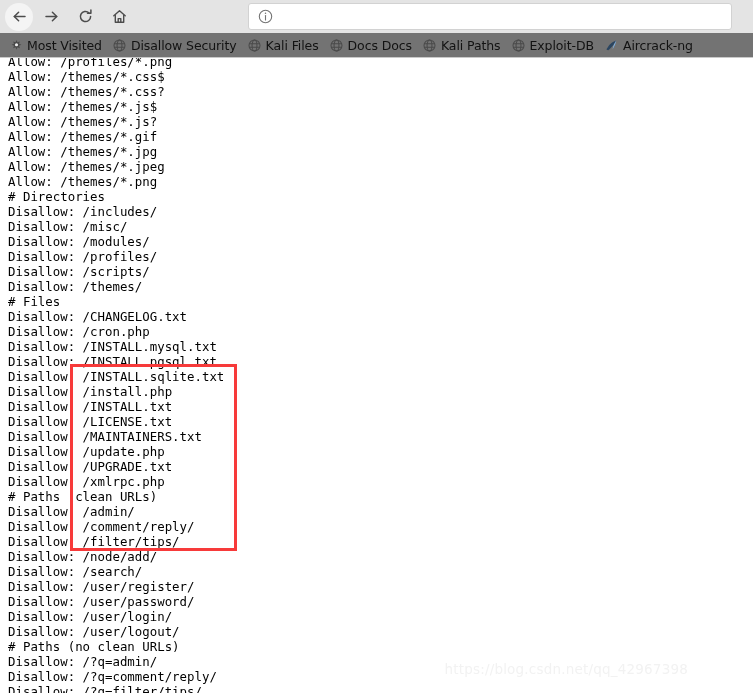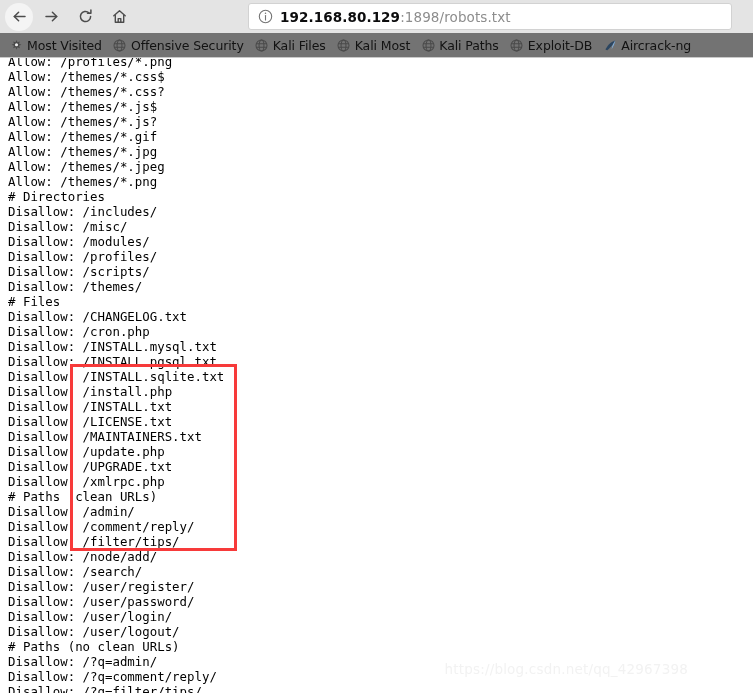--- a/index.html
+++ b/index.html
@@ -218,21 +218,20 @@
     </div>
 
     <div id="url-bar">
       <span id="site-info-icon">
         <svg width="15" height="15" viewBox="0 0 15 15" fill="none" stroke="#737373" stroke-width="1.1">
           <circle cx="7.5" cy="7.5" r="6.2"></circle>
           <path d="M7.5 6.6 V10.9" stroke-linecap="round"></path>
           <circle cx="7.5" cy="4.3" r="0.75" fill="#737373" stroke="none"></circle>
         </svg>
       </span>
-      <span id="url-text"><span id="url-host">192.168.80.129</span><span id="url-rest">:1898/robots.txt</span></span>
     </div>
 
   </div>
 
   <div id="bookmarks-bar">
 
     <div class="bookmark-item">
       <span class="bookmark-icon">
         <svg width="13" height="13" viewBox="0 0 13 13" fill="#4a4a4a">
           <path d="M6.5 0.9 L7.45 3.3 L9.9 2.4 L9.0 4.85 L11.4 5.8 L9.0 6.75 L9.9 9.2 L7.45 8.3 L6.5 10.7 L5.55 8.3 L3.1 9.2 L4.0 6.75 L1.6 5.8 L4.0 4.85 L3.1 2.4 L5.55 3.3 Z"></path>
@@ -243,21 +242,21 @@
     </div>
 
     <div class="bookmark-item">
       <span class="bookmark-icon">
         <svg width="13" height="13" viewBox="0 0 13 13" fill="none" stroke="#4a4a4a" stroke-width="1.05">
           <circle cx="6.5" cy="6.5" r="5.5"></circle>
           <ellipse cx="6.5" cy="6.5" rx="2.45" ry="5.5"></ellipse>
           <path d="M1.2 4.8 H11.8 M1.2 8.2 H11.8"></path>
         </svg>
       </span>
-      <span class="bookmark-label">Offensive Security</span>
+      <span class="bookmark-label">Disallow Security</span>
     </div>
 
     <div class="bookmark-item">
       <span class="bookmark-icon">
         <svg width="13" height="13" viewBox="0 0 13 13" fill="none" stroke="#4a4a4a" stroke-width="1.05">
           <circle cx="6.5" cy="6.5" r="5.5"></circle>
           <ellipse cx="6.5" cy="6.5" rx="2.45" ry="5.5"></ellipse>
           <path d="M1.2 4.8 H11.8 M1.2 8.2 H11.8"></path>
         </svg>
       </span>
@@ -265,21 +264,21 @@
     </div>
 
     <div class="bookmark-item">
       <span class="bookmark-icon">
         <svg width="13" height="13" viewBox="0 0 13 13" fill="none" stroke="#4a4a4a" stroke-width="1.05">
           <circle cx="6.5" cy="6.5" r="5.5"></circle>
           <ellipse cx="6.5" cy="6.5" rx="2.45" ry="5.5"></ellipse>
           <path d="M1.2 4.8 H11.8 M1.2 8.2 H11.8"></path>
         </svg>
       </span>
-      <span class="bookmark-label">Kali Most</span>
+      <span class="bookmark-label">Docs Docs</span>
     </div>
 
     <div class="bookmark-item">
       <span class="bookmark-icon">
         <svg width="13" height="13" viewBox="0 0 13 13" fill="none" stroke="#4a4a4a" stroke-width="1.05">
           <circle cx="6.5" cy="6.5" r="5.5"></circle>
           <ellipse cx="6.5" cy="6.5" rx="2.45" ry="5.5"></ellipse>
           <path d="M1.2 4.8 H11.8 M1.2 8.2 H11.8"></path>
         </svg>
       </span>

